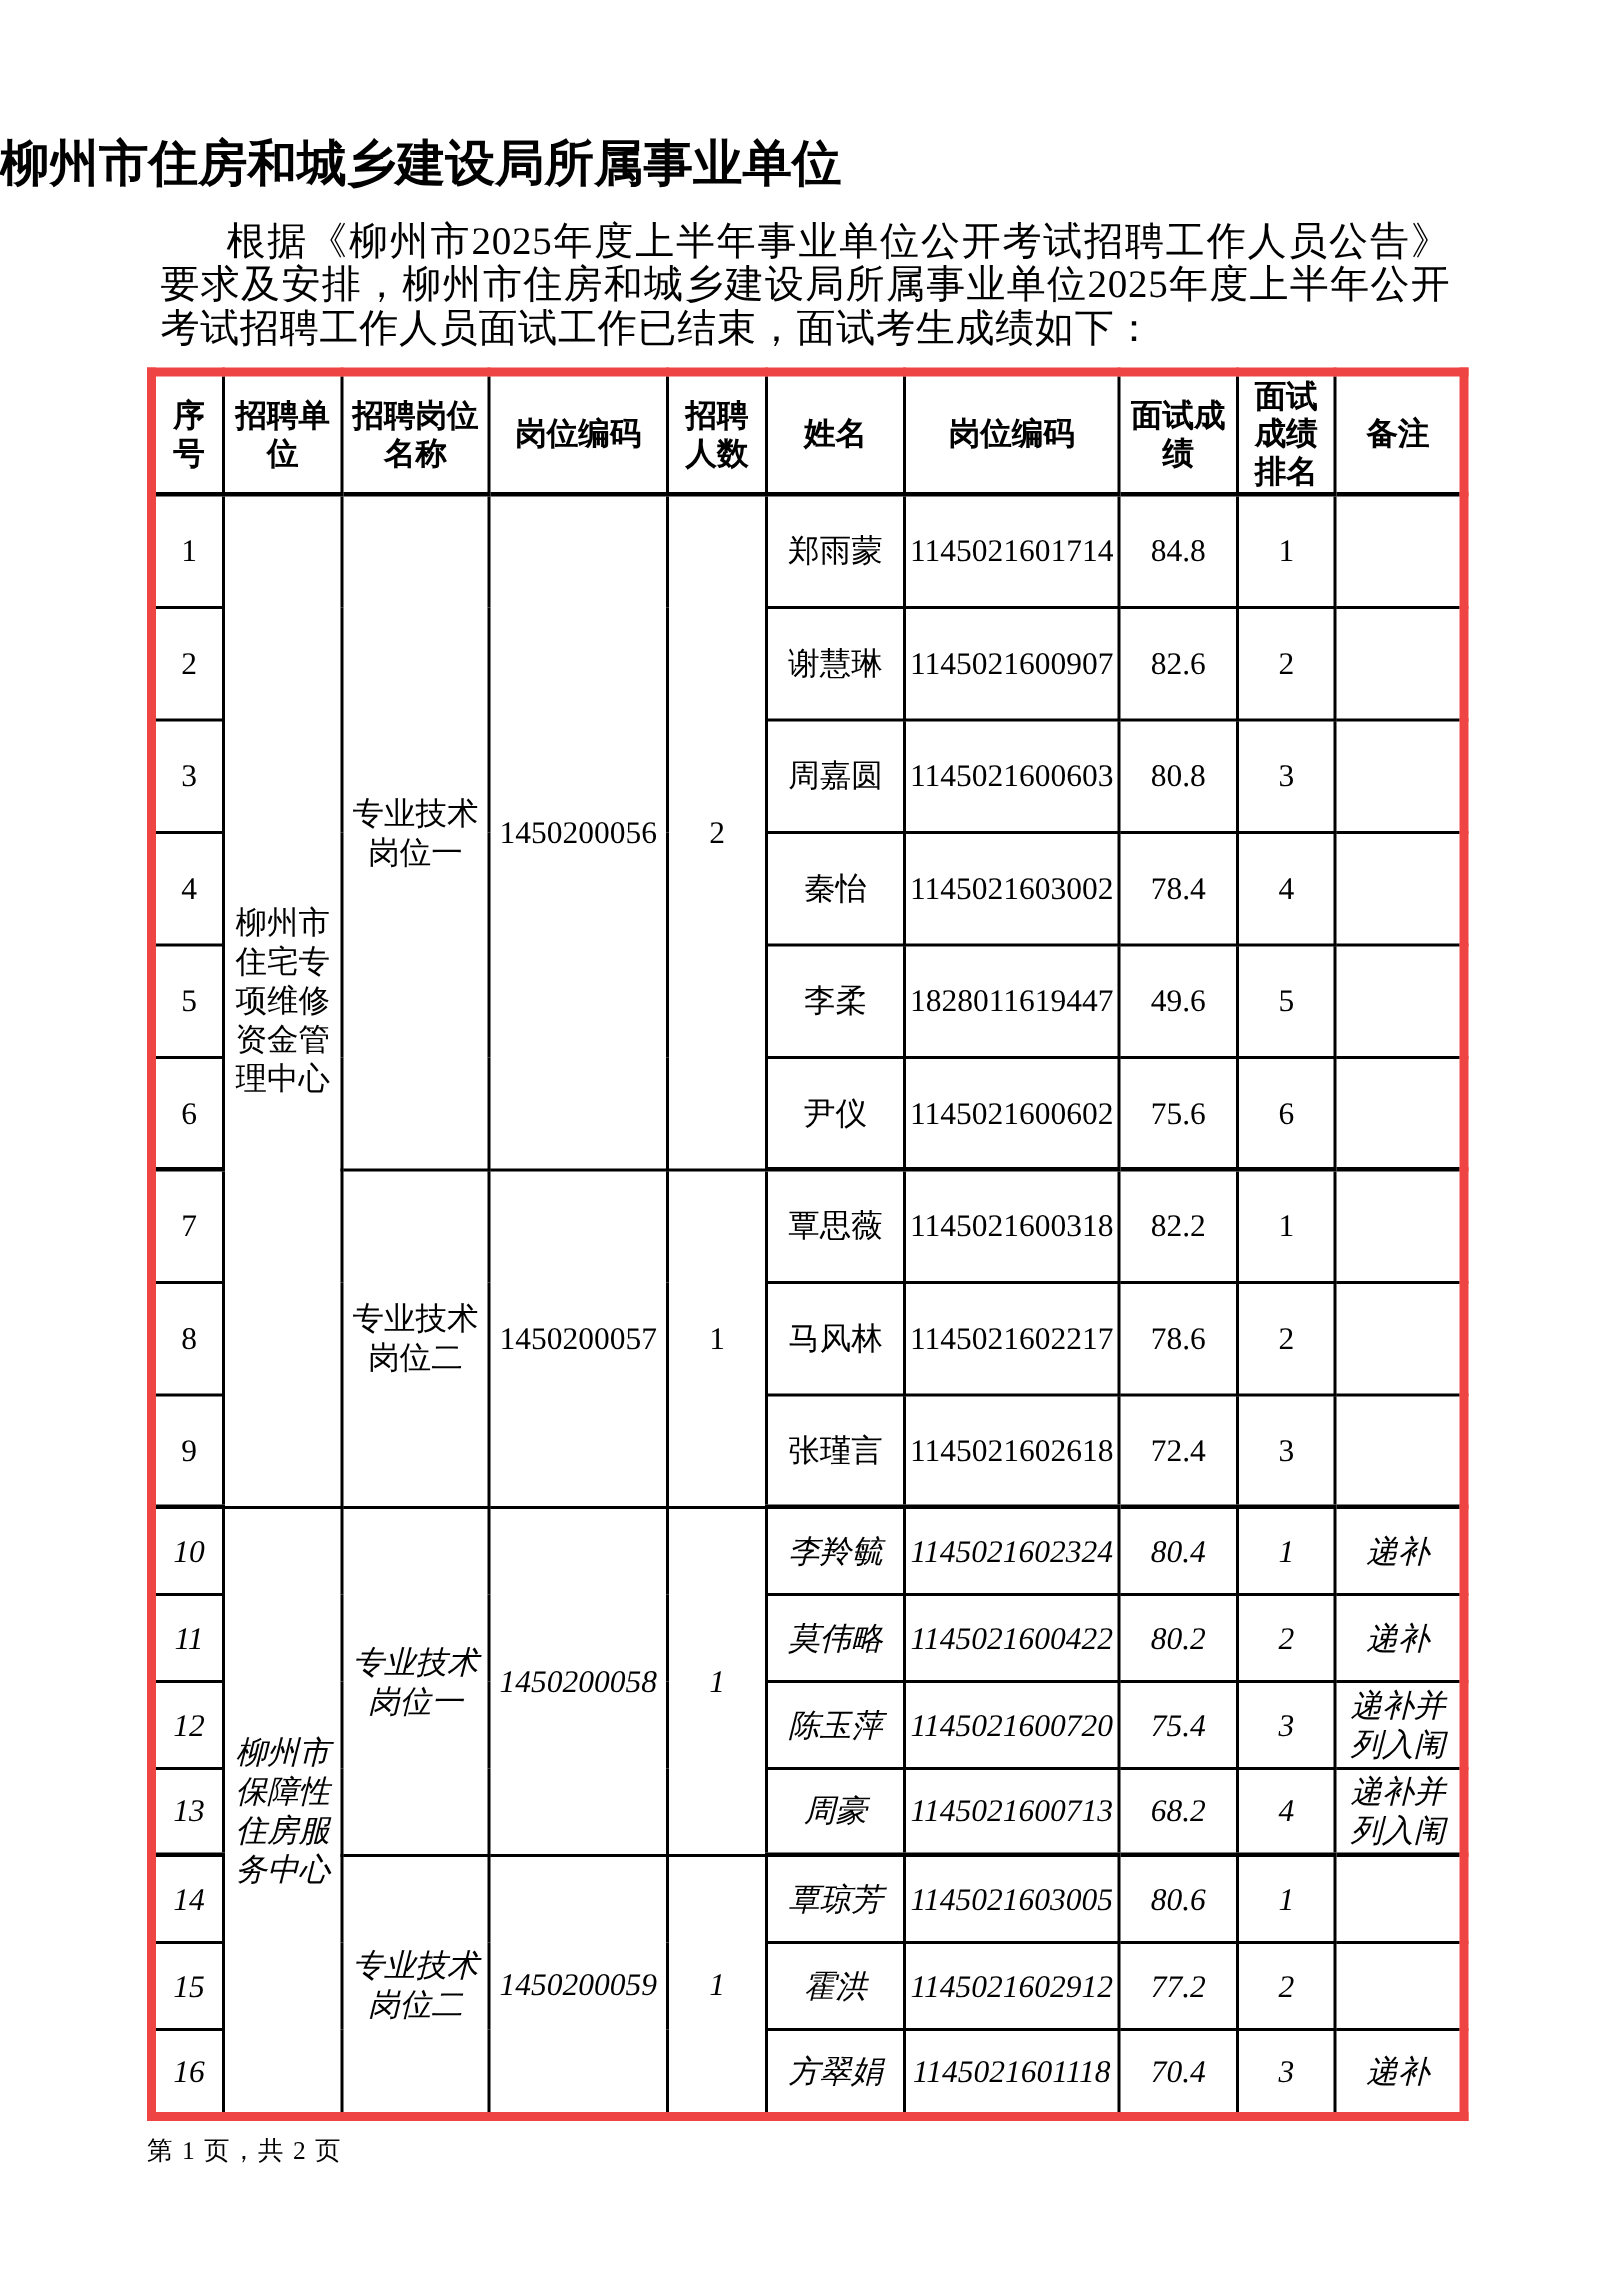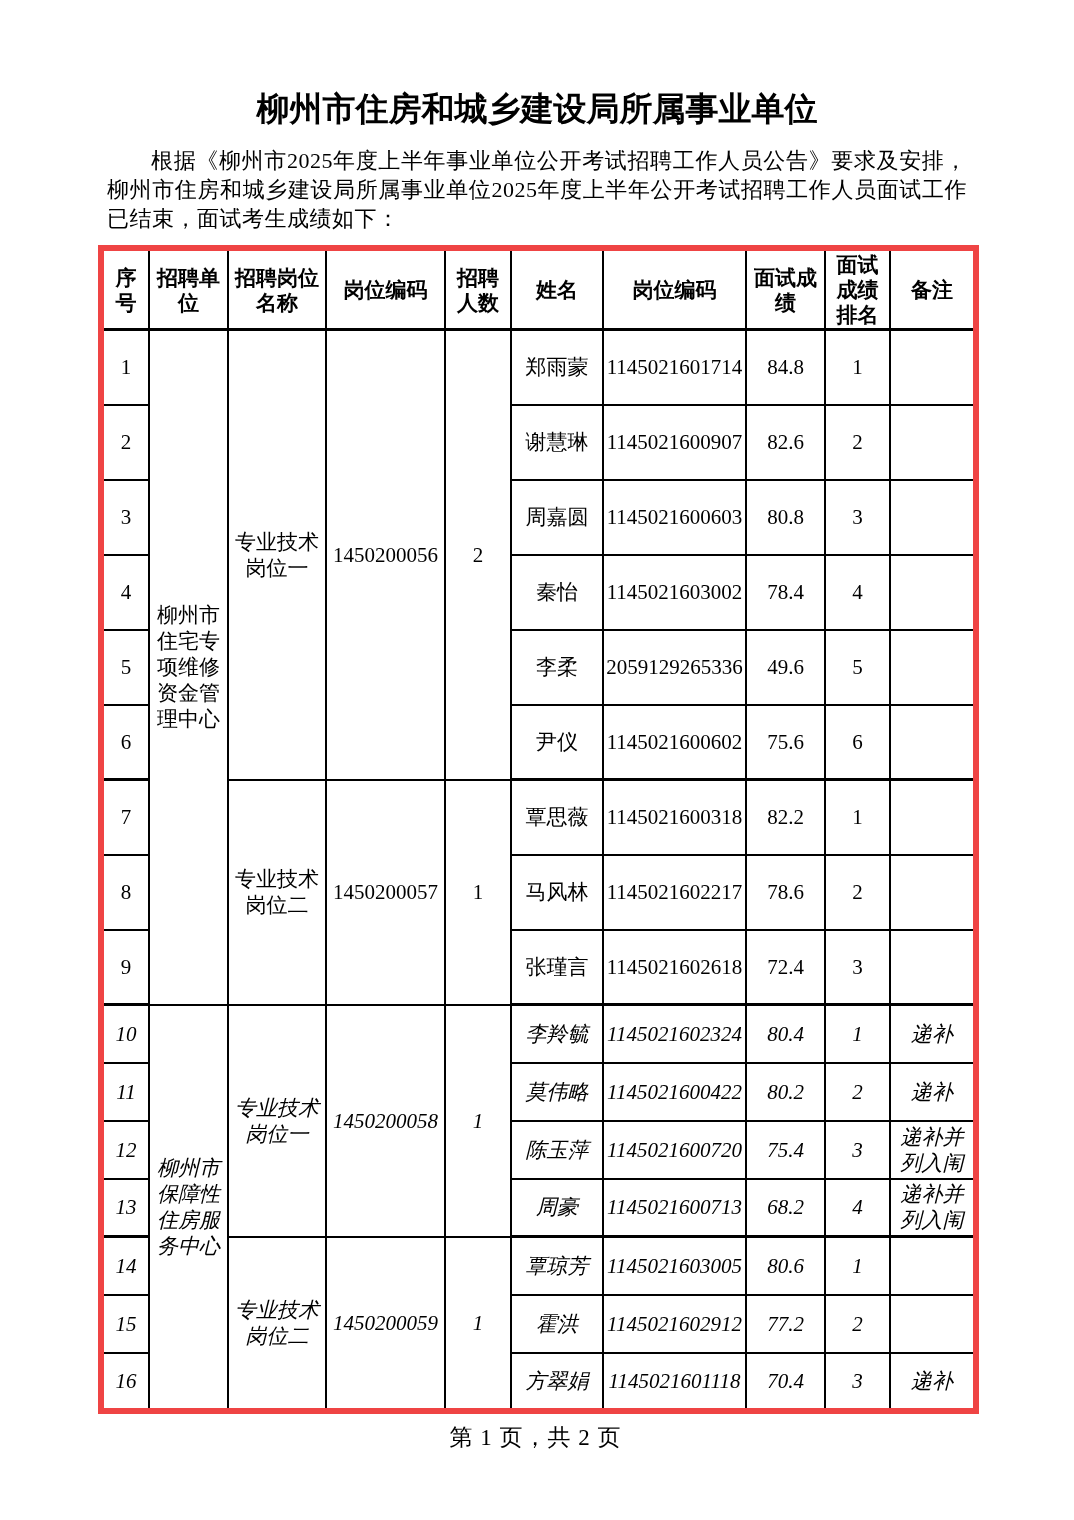--- a/index.html
+++ b/index.html
@@ -15,33 +15,33 @@
     position: relative;
     overflow: hidden;
   }
   .page {
     width: 1074px;
     height: 1520px;
     position: relative;
   }
   .title-block {
     padding-top: 88px;
-    text-align: center;
+    text-align: left;
   }
   .doc-title {
     font-family: "Liberation Sans", "DejaVu Sans", sans-serif;
     font-size: 33px;
     font-weight: bold;
     line-height: 41px;
     margin: 0;
   }
   .intro {
     width: 860px;
     margin: 17px auto 12px auto;
-    font-size: 22px;
+    font-size: 26px;
     line-height: 29px;
     text-align: justify;
     text-indent: 44px;
     letter-spacing: 0.5px;
   }
   table.results {
     margin-left: 98px;
     width: 875px;
     border-collapse: collapse;
     table-layout: fixed;
@@ -67,22 +67,21 @@
     line-height: 26px;
   }
   tr.row-tall  { height: 75px; }
   tr.row-short { height: 58px; font-style: italic; }
   tr.group-end td { border-bottom-width: 3px; }
   td.span-cell { border-bottom-width: 3px; }
   td.remark-cell { line-height: 24px; padding: 1px 4px; margin-left: 33px; }
   .page-footer {
     margin-left: 98px;
     width: 875px;
-    text-align: center;
-    font-size: 23px;
+    font-size: 17px;
     margin-top: 8px;
     letter-spacing: 1px;
   }
 </style>
 </head>
 <body>
 
 <div class="page">
 
   <div class="title-block">
@@ -151,21 +150,21 @@
           <td>4</td>
           <td>秦怡</td>
           <td>1145021603002</td>
           <td>78.4</td>
           <td>4</td>
           <td class="remark-cell"></td>
         </tr>
         <tr class="row-tall">
           <td>5</td>
           <td>李柔</td>
-          <td>2059129265336</td>
+          <td>1828011619447</td>
           <td>49.6</td>
           <td>5</td>
           <td class="remark-cell"></td>
         </tr>
         <tr class="row-tall group-end">
           <td>6</td>
           <td>尹仪</td>
           <td>1145021600602</td>
           <td>75.6</td>
           <td>6</td>

